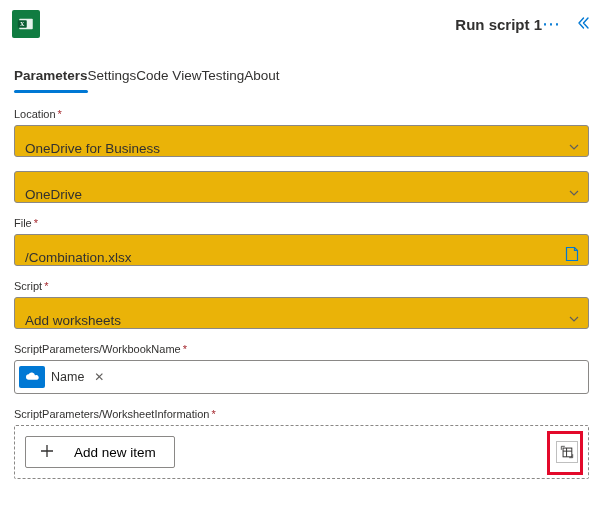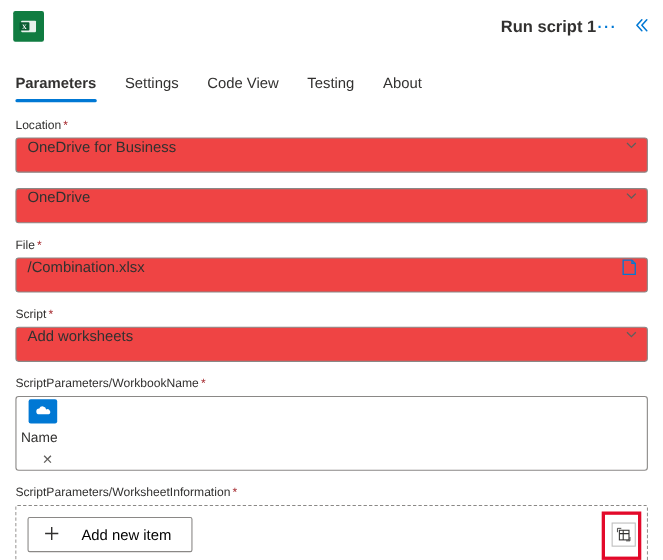--- a/index.html
+++ b/index.html
@@ -22,63 +22,62 @@
     border-radius: 2px;
     flex-shrink: 0;
   }
   .app-icon svg { width: 18px; height: 18px; }
   .title { font-size: 15px; font-weight: 600; margin-left: 10px; flex: 1; }
   .header-actions { display: flex; align-items: center; gap: 14px; color: #0078d4; }
   .ellipsis { font-size: 18px; letter-spacing: 1px; line-height: 1; cursor: pointer; }
   .chevrons { cursor: pointer; }
 
   
-  .tabs { display: flex; gap: 26px; padding: 18px 4px 0 4px; border-bottom: 1px solid transparent; }
+  .tabs { display: flex; padding: 18px 4px 0 4px; border-bottom: 1px solid transparent; }
   .tab { padding: 6px 0 10px 0; font-size: 13.5px; color: #323130; cursor: pointer; position: relative; }
   .tab.active { font-weight: 600; }
   .tab.active::after {
     content: ""; position: absolute; left: 0; right: 0; bottom: 0;
     height: 3px; background: #0078d4; border-radius: 2px;
   }
 
   
   .fields { padding: 14px 4px 0 4px; }
   .field { margin-bottom: 14px; }
   .field-label { font-size: 11px; margin-bottom: 5px; color: #323130; }
   .req { color: #a4262c; margin-left: 2px; }
 
   .control {
     width: 100%;
     border: 1px solid #8a8886;
     border-radius: 3px;
-    background: #ef4444;
+    background: #eab308;
     height: 32px;
-    display: flex; align-items: flex-start;
+    display: flex; align-items: flex-end;
     padding: 0 8px 0 10px;
     font-size: 13.5px;
   }
   .control .value { flex: 1; }
   .control .chev { color: #605e5c; }
 
   .token-row {
     width: 100%;
     border: 1px solid #8a8886;
     border-radius: 3px;
     background: #fff;
     min-height: 34px;
     padding: 2px 4px;
     display: flex; align-items: center;
   }
   .token {
-    display: inline-flex; align-items: flex-end; gap: 6px;
+    display: inline-flex; align-items: center; gap: 6px;
     background: #fff;
     border-radius: 2px;
     padding-right: 3px;
     font-size: 12.5px;
-    flex-direction: column;
   }
   .token-icon {
     width: 26px; height: 22px;
     background: #0078d4;
     border-radius: 2px;
     display: flex; align-items: center; justify-content: center;
     color: #fff;
   }
   .token-x { color: #605e5c; font-size: 12px; padding: 0 4px; cursor: pointer; }
 

